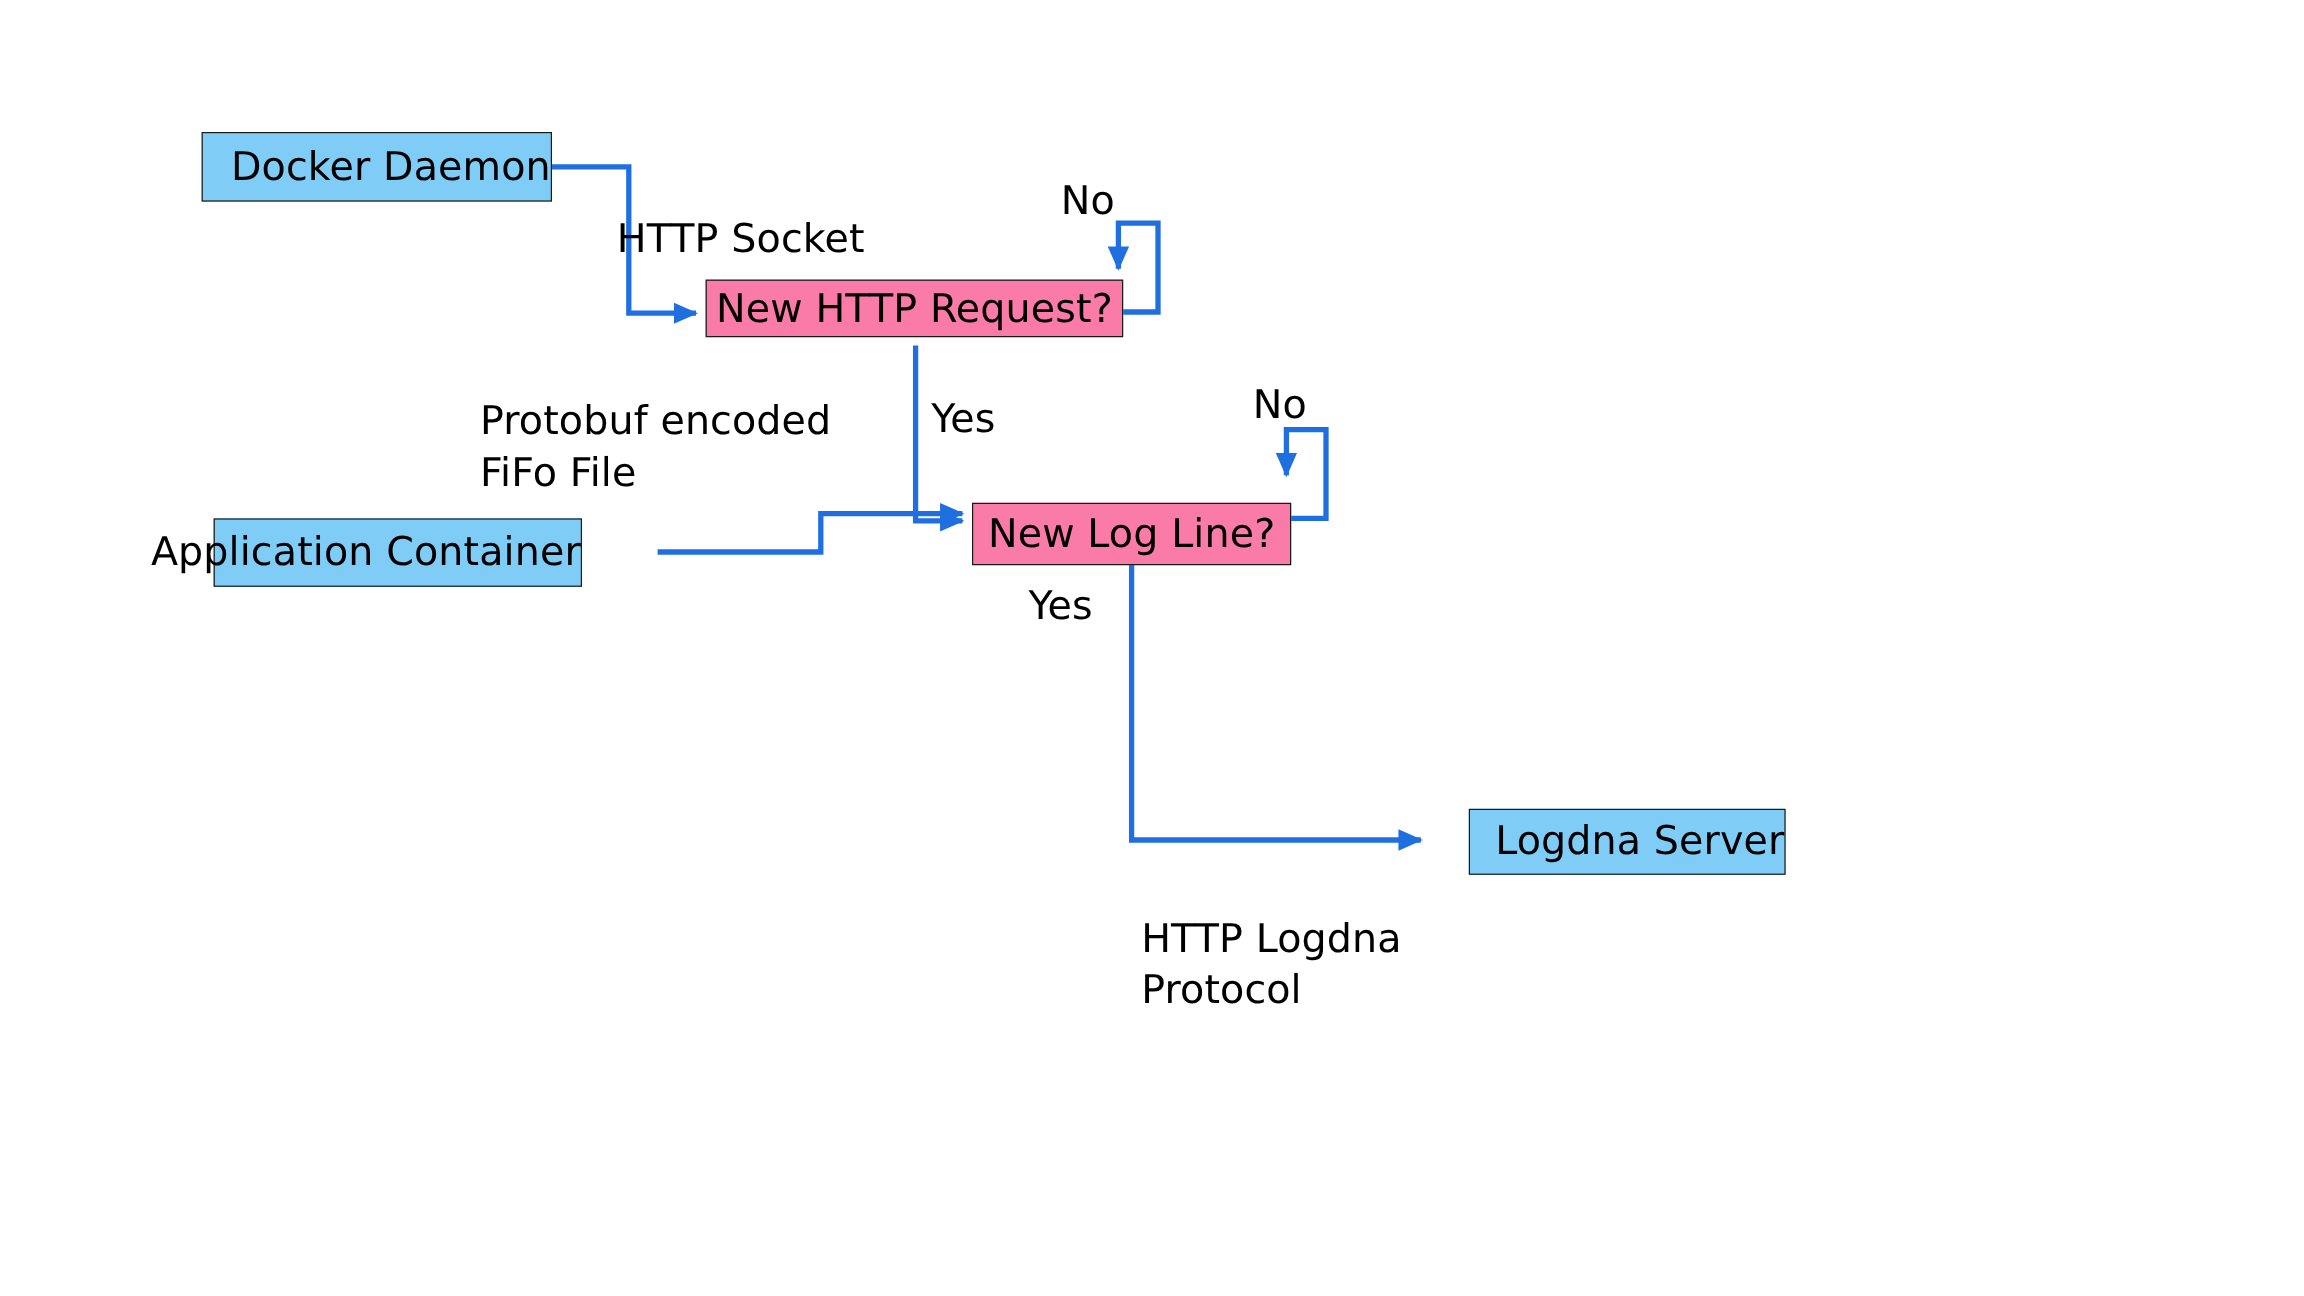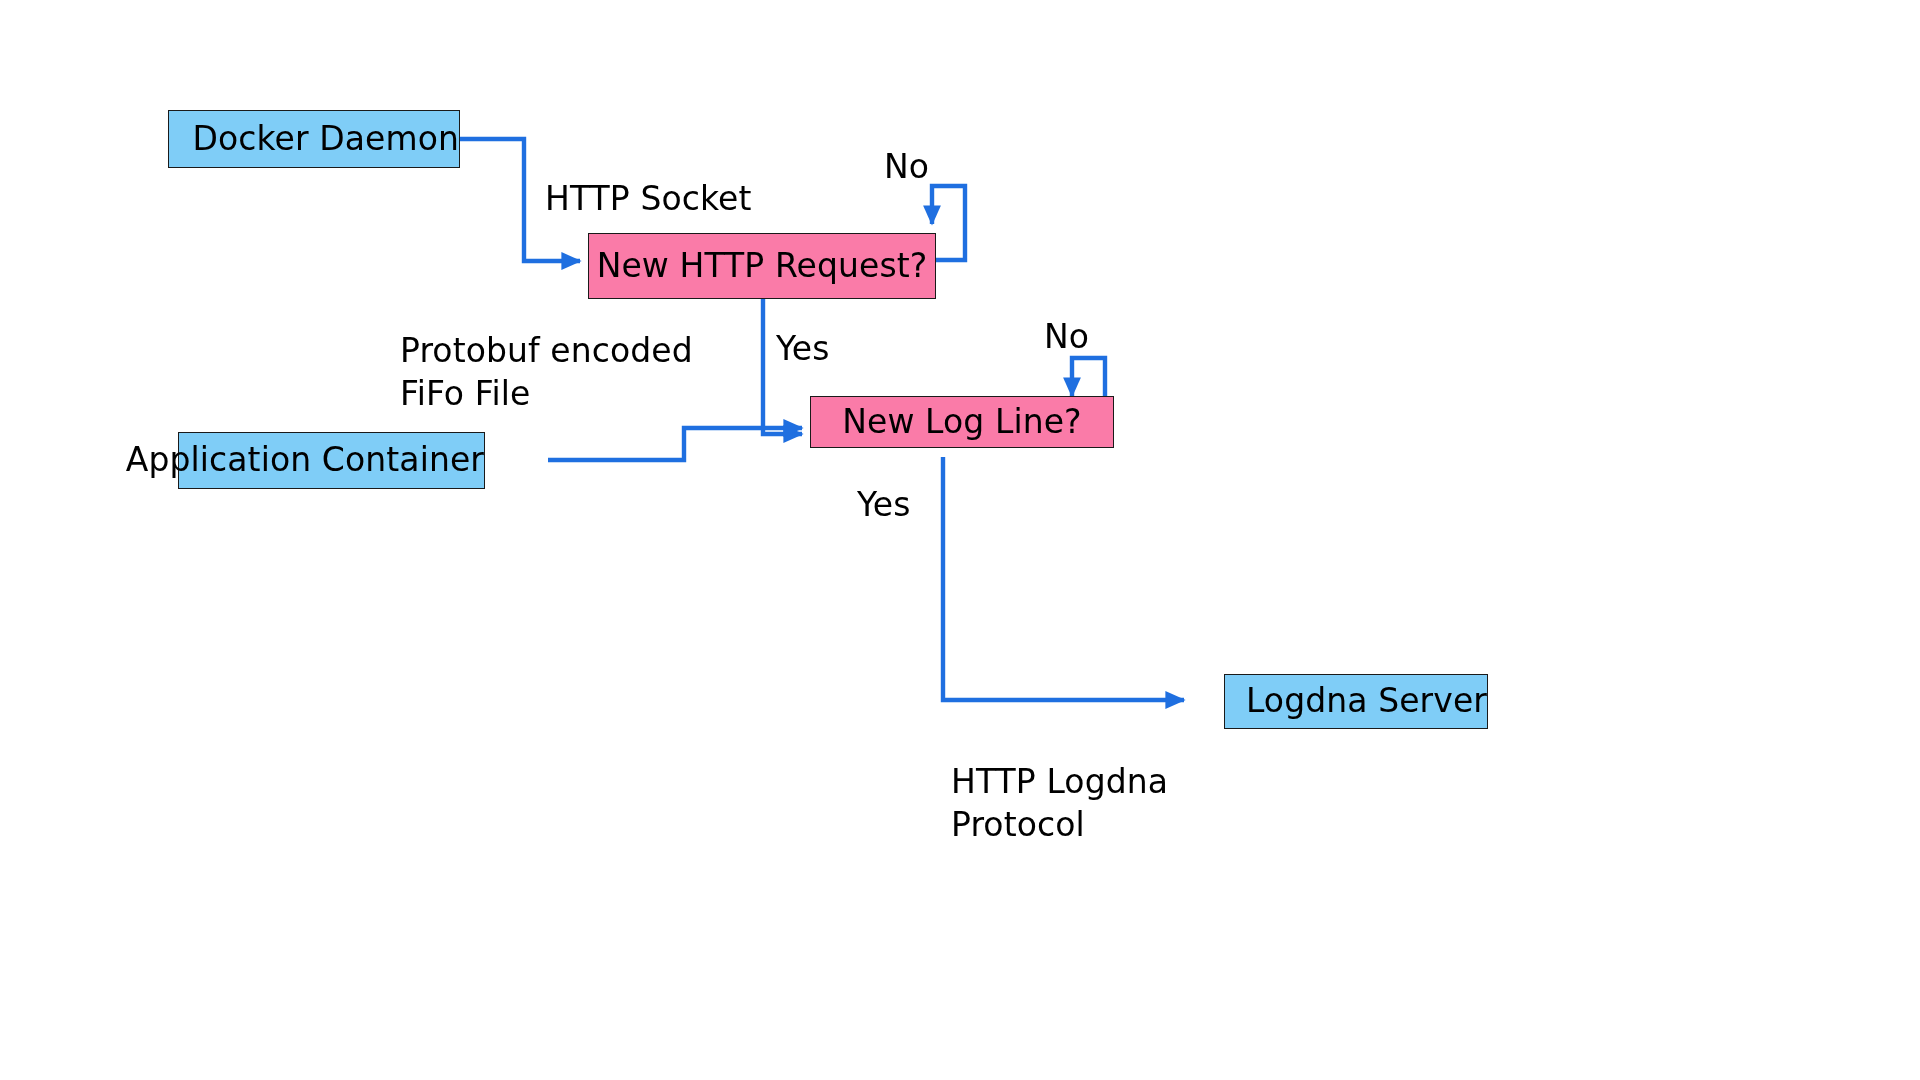--- a/index.html
+++ b/index.html
@@ -85,37 +85,37 @@
 
     <g>
       <path d="M 943 457 L 943 700 L 1184 700" fill="none" stroke="#1f6fe0" stroke-width="4.4" stroke-linecap="butt" stroke-linejoin="miter" marker-end="url(#arrow)"></path>
     </g>
   </svg>
 
   <div class="node process" style="left:168px; top:110px; width:292px; height:58px;">
     <span>Docker Daemon</span>
   </div>
 
-  <div class="node decision" style="left:588px; top:233px; width:348px; height:66px;">
+  <div class="node decision" style="left:588px; top:233px; width:348px; height:48px;">
     <span>New HTTP Request?</span>
   </div>
 
   <div class="node process" style="left:178px; top:432px; width:307px; height:57px;">
     <span>Application Container</span>
   </div>
 
-  <div class="node decision" style="left:810px; top:396px; width:304px; height:52px;">
+  <div class="node decision" style="left:810px; top:419px; width:266px; height:52px;">
     <span>New Log Line?</span>
   </div>
 
   <div class="node process" style="left:1224px; top:674px; width:264px; height:55px;">
     <span>Logdna Server</span>
   </div>
 
-  <div class="edge-label" style="left:545px; top:178px;">HTTP Socket</div>
+  <div class="edge-label" style="left:514px; top:178px;">HTTP Socket</div>
 
   <div class="edge-label" style="left:884px; top:146px;">No</div>
 
   <div class="edge-label" style="left:776px; top:328px;">Yes</div>
 
   <div class="edge-label" style="left:400px; top:330px;">Protobuf encoded
 FiFo File</div>
 
   <div class="edge-label" style="left:1044px; top:316px;">No</div>
 

